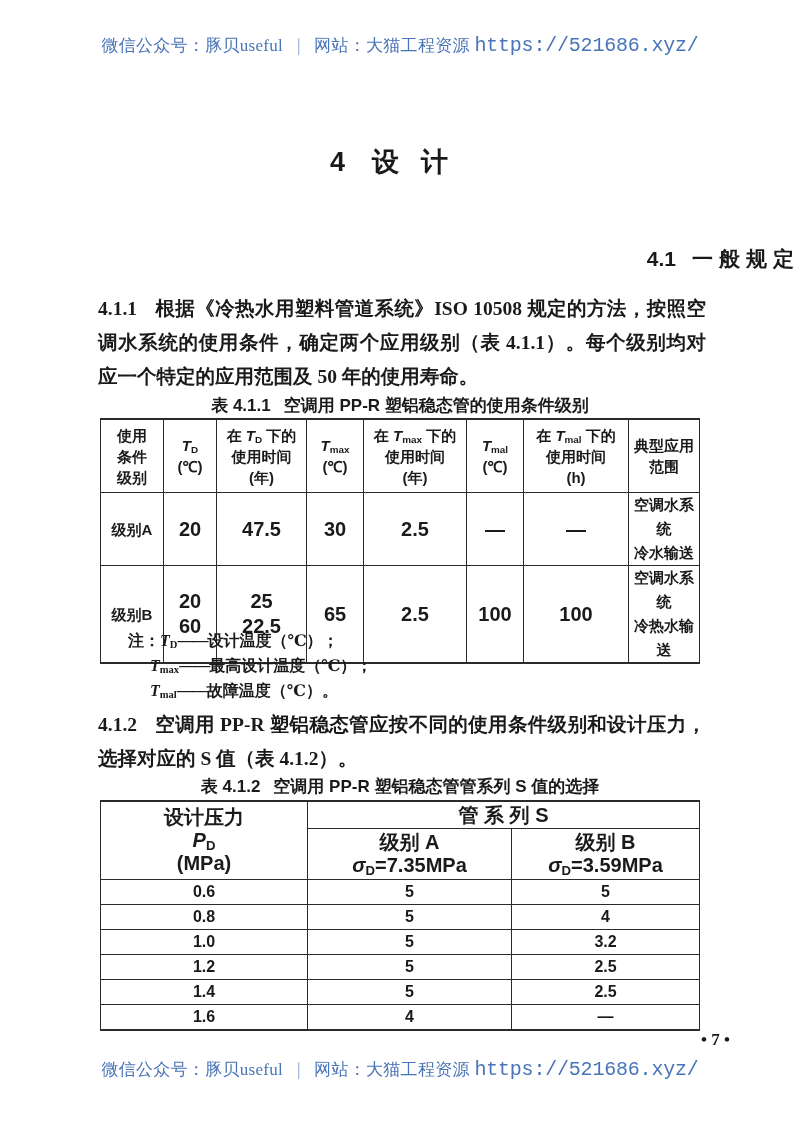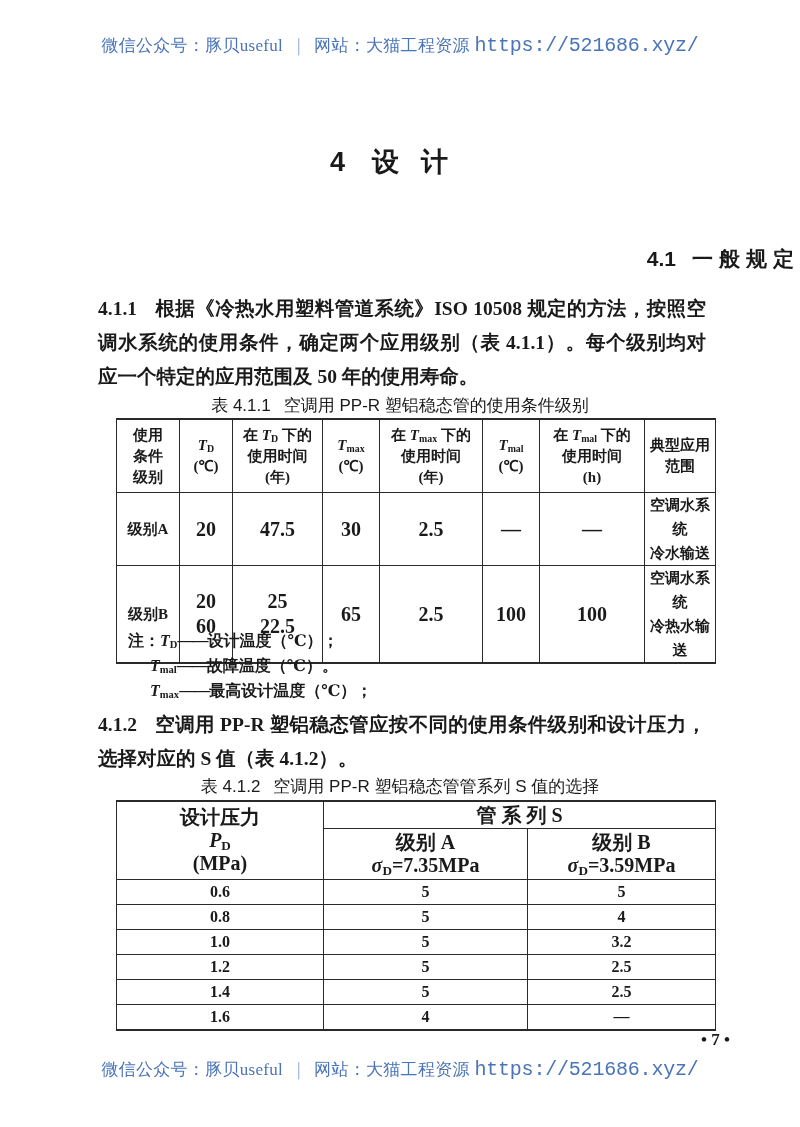--- a/index.html
+++ b/index.html
@@ -92,34 +92,33 @@
 
   #para-411 { top: 292px; }
   #para-412 { top: 708px; }
 
   .tbl-caption {
     position: absolute;
     left: 0;
     width: 800px;
     text-align: center;
     font-family: "Liberation Sans", "DejaVu Sans", sans-serif;
-    font-weight: normal;
+    font-weight: bold;
     font-size: 17px;
   }
   #cap-411 { top: 394px; }
   #cap-412 { top: 775px; }
   .tbl-caption .cnum { margin-right: 13px; }
 
   
   table.doc {
     position: absolute;
     border-collapse: collapse;
-    font-family: Liberation Serif, serif;
+    font-family: Liberation Sans, sans-serif;
     background: #fff;
-    margin-left: 16px;
   }
   table.doc td, table.doc th {
     border: 1px solid #2a2a2a;
     text-align: center;
     vertical-align: middle;
     font-weight: bold;
     padding: 0 2px;
   }
   table.doc .outer-t { border-top-width: 2px; }
   table.doc .outer-b { border-bottom-width: 2px; }
@@ -298,24 +297,24 @@
         </td>
       </tr>
     </tbody>
   </table>
 
   <div class="notes">
     <div class="nline">
       <span>注：</span><span class="ital">T</span><sub>D</sub><span class="dash">——</span><span>设计温度（℃）；</span>
     </div>
     <div class="nline indent">
-      <span class="ital">T</span><sub>mal</sub><span class="dash">——</span><span>故障温度（℃）。</span>
+      <span class="ital">T</span><sub>max</sub><span class="dash">——</span><span>最高设计温度（℃）；</span>
     </div>
     <div class="nline indent">
-      <span class="ital">T</span><sub>max</sub><span class="dash">——</span><span>最高设计温度（℃）；</span>
+      <span class="ital">T</span><sub>mal</sub><span class="dash">——</span><span>故障温度（℃）。</span>
     </div>
   </div>
 
   <div class="para" id="para-412">
     <span class="pnum">4.1.2</span><span>空调用 PP-R 塑铝稳态管应按不同的使用条件级别和设计压力，选择对应的 S 值（表 4.1.2）。</span>
   </div>
 
   <div class="tbl-caption" id="cap-412">
     <span class="cnum">表 4.1.2</span><span>空调用 PP-R 塑铝稳态管管系列 S 值的选择</span>
   </div>

